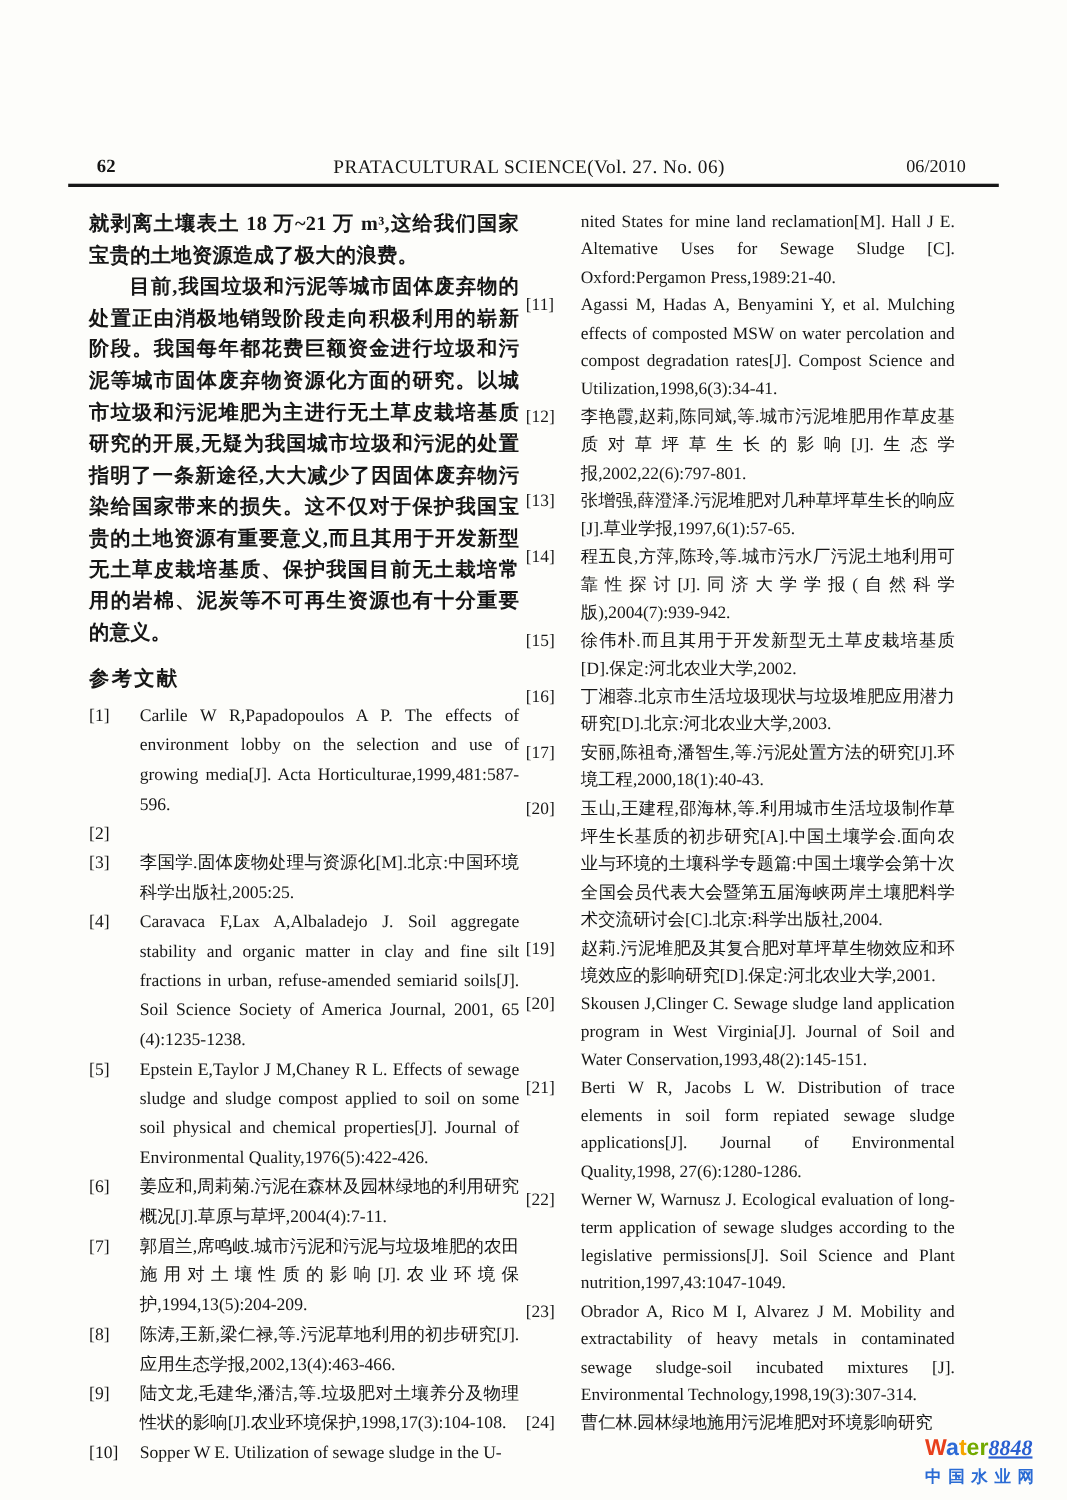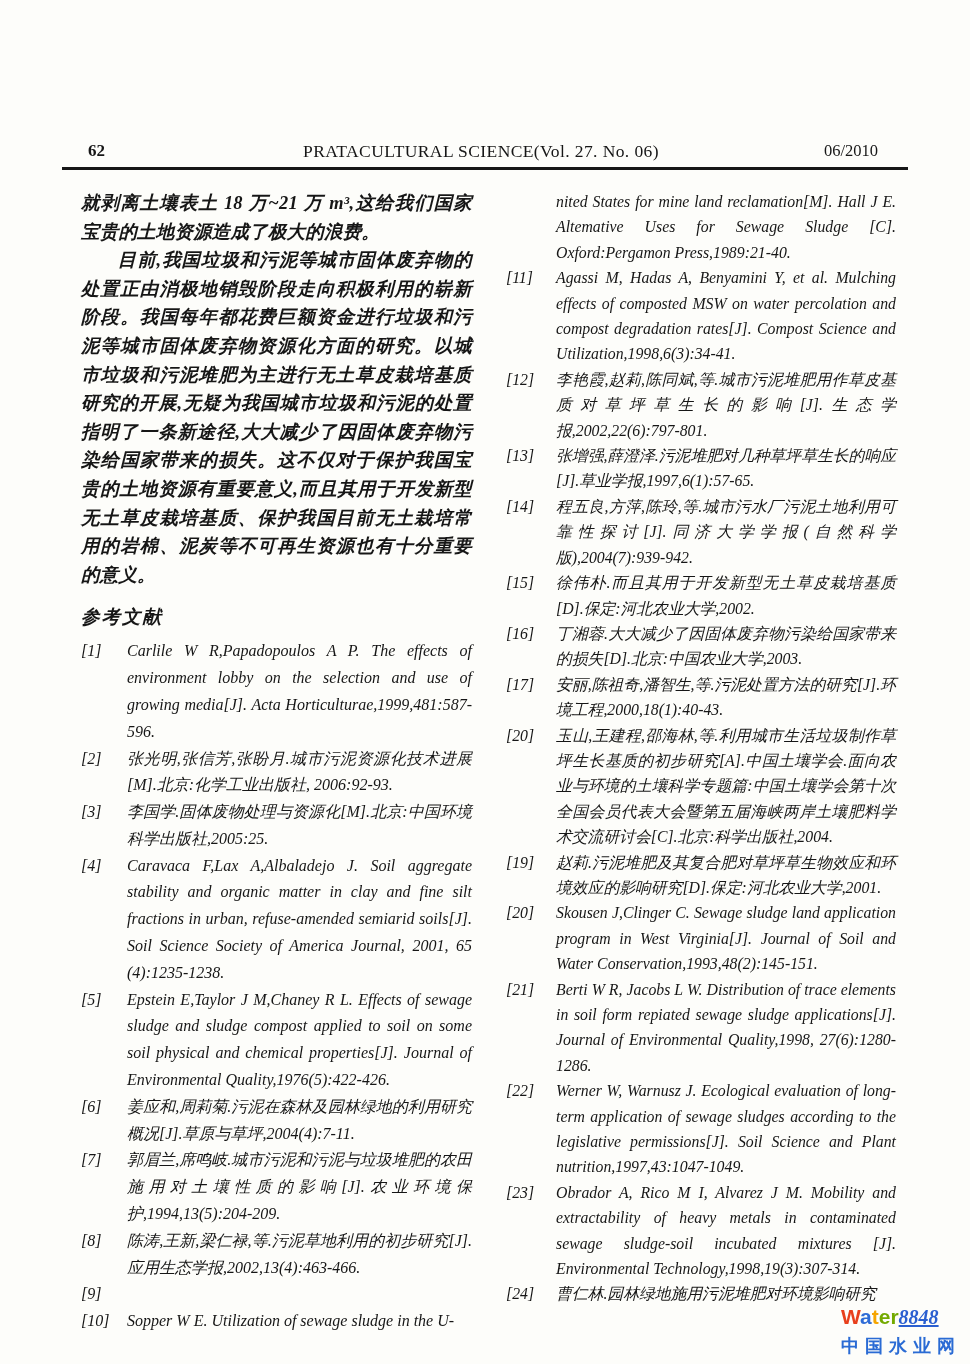--- a/index.html
+++ b/index.html
@@ -14,23 +14,23 @@
   .jtitle{position:absolute;left:0;right:0;top:2px;text-align:center;font-size:17.5px;letter-spacing:0.4px;}
   .issue{position:absolute;right:0;top:2px;font-size:16.5px;}
   .rule{position:absolute;top:167px;left:62px;width:846px;height:3px;background:#171717;z-index:1;}
   
   .watermark{
     position:absolute;left:186px;top:640px;z-index:0;
     font-family:"Liberation Sans",sans-serif;font-size:92px;line-height:1;
     color:rgba(60,60,60,0.12);letter-spacing:0px;white-space:nowrap;
   }
   
-  .col{position:absolute;top:189px;z-index:1;font-style:italic;}
+  .col{position:absolute;top:189px;z-index:1;}
   .col-left{left:81px;width:391px;}
-  .col-right{left:506px;width:390px;}
+  .col-right{left:478px;width:390px;}
   .para{font-size:18.4px;line-height:28.6px;text-align:justify;letter-spacing:0.3px;font-weight:600;}
   .para.indent{text-indent:2em;}
   .refs-heading{
     font-family:"Liberation Sans",sans-serif;font-weight:bold;
     font-size:18.5px;margin:15px 0 9px 0;letter-spacing:2px;
   }
   .ref-list{display:block;}
   .ref-item{display:flex;font-size:16px;line-height:26.8px;text-align:justify;}
   .ref-label{flex:0 0 46px;}
   .ref-text{flex:1;}
@@ -40,21 +40,21 @@
     font-size:15.8px;line-height:25.4px;text-align:justify;
     padding-left:50px;
   }
   
   .logo{position:absolute;left:841px;top:1305px;width:126px;z-index:2;}
   .logo-line1{font-family:"Liberation Sans",sans-serif;font-weight:bold;font-size:21px;line-height:23px;white-space:nowrap;}
   .logo-word span{display:inline;}
   .logo-word{display:inline;}
   .logo-number{font-family:"Liberation Serif",serif;font-style:italic;font-weight:bold;font-size:20px;text-decoration:underline;}
   .logo-tld{font-size:9px;font-weight:bold;vertical-align:baseline;margin-left:48px;}
-  .logo-sub{font-family:"Liberation Sans",sans-serif;font-weight:bold;font-size:18px;letter-spacing:6px;margin-top:1px;white-space:nowrap;}
+  .logo-sub{font-family:"Liberation Sans",sans-serif;font-weight:bold;font-size:15px;letter-spacing:6px;margin-top:1px;white-space:nowrap;}
 </style>
 </head>
 <body>
 
 <div class="page">
 
 
   <div class="header">
     <span class="pageno">62</span>
     <span class="jtitle">PRATACULTURAL SCIENCE(Vol. 27. No. 06)</span>
@@ -68,21 +68,20 @@
     <div class="refs-heading">参考文献</div>
     <div class="ref-list">
 
         <div class="ref-item">
           <span class="ref-label">[1]</span>
           <span class="ref-text">Carlile W R,Papadopoulos A P. The effects of environment lobby on the selection and use of growing media[J]. Acta Horticulturae,1999,481:587-596.</span>
         </div>
 
         <div class="ref-item">
           <span class="ref-label">[2]</span>
-          <span class="ref-text">张光明,张信芳,张盼月.城市污泥资源化技术进展[M].北京:化学工业出版社, 2006:92-93.</span>
         </div>
 
         <div class="ref-item">
           <span class="ref-label">[3]</span>
           <span class="ref-text">李国学.固体废物处理与资源化[M].北京:中国环境科学出版社,2005:25.</span>
         </div>
 
         <div class="ref-item">
           <span class="ref-label">[4]</span>
           <span class="ref-text">Caravaca F,Lax A,Albaladejo J. Soil aggregate stability and organic matter in clay and fine silt fractions in urban, refuse-amended semiarid soils[J]. Soil Science Society of America Journal, 2001, 65 (4):1235-1238.</span>
@@ -103,20 +102,21 @@
           <span class="ref-text">郭眉兰,席鸣岐.城市污泥和污泥与垃圾堆肥的农田施用对土壤性质的影响[J].农业环境保护,1994,13(5):204-209.</span>
         </div>
 
         <div class="ref-item">
           <span class="ref-label">[8]</span>
           <span class="ref-text">陈涛,王新,梁仁禄,等.污泥草地利用的初步研究[J].应用生态学报,2002,13(4):463-466.</span>
         </div>
 
         <div class="ref-item">
           <span class="ref-label">[9]</span>
+          <span class="ref-text">陆文龙,毛建华,潘洁,等.垃圾肥对土壤养分及物理性状的影响[J].农业环境保护,1998,17(3):104-108.</span>
         </div>
 
         <div class="ref-item">
           <span class="ref-label">[10]</span>
           <span class="ref-text">Sopper W E. Utilization of sewage sludge in the U-</span>
         </div>
       </div>
   </div>
 
   <div class="col col-right">
@@ -143,21 +143,21 @@
           <span class="ref-text">程五良,方萍,陈玲,等.城市污水厂污泥土地利用可靠性探讨[J].同济大学学报(自然科学版),2004(7):939-942.</span>
         </div>
 
         <div class="ref-item">
           <span class="ref-label">[15]</span>
           <span class="ref-text">徐伟朴.而且其用于开发新型无土草皮栽培基质[D].保定:河北农业大学,2002.</span>
         </div>
 
         <div class="ref-item">
           <span class="ref-label">[16]</span>
-          <span class="ref-text">丁湘蓉.大大减少了因固体废弃物污染给国家带来的损失[D].北京:中国农业大学,2003.</span>
+          <span class="ref-text">丁湘蓉.北京市生活垃圾现状与垃圾堆肥应用潜力研究[D].北京:河北农业大学,2003.</span>
         </div>
 
         <div class="ref-item">
           <span class="ref-label">[17]</span>
           <span class="ref-text">安丽,陈祖奇,潘智生,等.污泥处置方法的研究[J].环境工程,2000,18(1):40-43.</span>
         </div>
 
         <div class="ref-item">
           <span class="ref-label">[20]</span>
           <span class="ref-text">玉山,王建程,邵海林,等.利用城市生活垃圾制作草坪生长基质的初步研究[A].中国土壤学会.面向农业与环境的土壤科学专题篇:中国土壤学会第十次全国会员代表大会暨第五届海峡两岸土壤肥料学术交流研讨会[C].北京:科学出版社,2004.</span>

